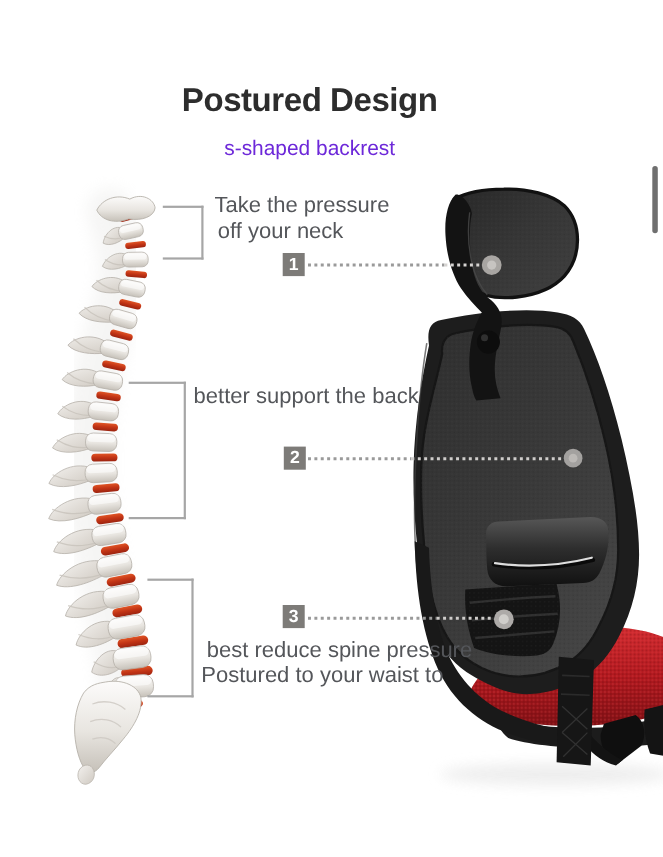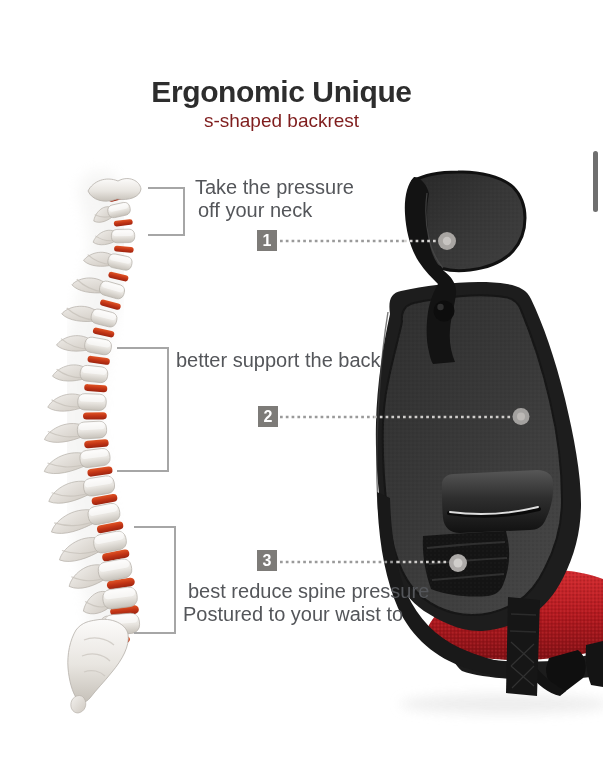--- a/index.html
+++ b/index.html
@@ -1,21 +1,21 @@
 <!DOCTYPE html>
 <html><head>
 <meta charset="utf-8">
 <style>
   html,body{margin:0;padding:0;background:#ffffff;}
   .stage{position:relative;width:603px;height:779px;background:#ffffff;overflow:hidden;
          font-family:"Liberation Sans",sans-serif;}
   .scene{position:absolute;left:0;top:0;}
   .header{position:absolute;left:0;top:76px;width:563px;text-align:center;}
   .title{font-size:30px;font-weight:700;letter-spacing:-0.4px;color:#2d2d2d;line-height:32px;}
-  .subtitle{font-size:19px;color:#7f1d1d;line-height:24px;margin-top:1px;}
+  .subtitle{font-size:19px;color:#6d28d9;line-height:24px;margin-top:16px;}
   .callout-label{position:absolute;font-size:20px;line-height:23px;color:#54565a;white-space:nowrap;}
   .badge{position:absolute;width:20px;height:21px;background:#7d7b78;color:#fff;
          font-size:16px;font-weight:700;text-align:center;line-height:21px;}
   .bracket{position:absolute;border:2px solid #a6a6a6;border-left:none;}
   .scrollbar-thumb{position:absolute;left:593px;top:151px;width:5.4px;height:61px;
          border-radius:3px;background:#6f6f6f;}
 </style>
 </head>
 <body>
 
@@ -326,21 +326,21 @@
       <path d="M 280,241 H 404" stroke="#9a9a9a" stroke-width="2.7" stroke-dasharray="2.7 3.1"></path>
       <path d="M 404,241 H 437" stroke="#d5d3d1" stroke-width="2.7" stroke-dasharray="2.7 3.1"></path>
       <path d="M 280,417 H 374" stroke="#9a9a9a" stroke-width="2.7" stroke-dasharray="2.7 3.1"></path>
       <path d="M 374,417 H 511" stroke="#cfcdcb" stroke-width="2.7" stroke-dasharray="2.7 3.1"></path>
       <path d="M 280,562 H 397" stroke="#9a9a9a" stroke-width="2.7" stroke-dasharray="2.7 3.1"></path>
       <path d="M 397,562 H 447" stroke="#cfcdcb" stroke-width="2.7" stroke-dasharray="2.7 3.1"></path>
     </g>
   </svg>
 
   <div class="header">
-    <div class="title">Ergonomic Unique</div>
+    <div class="title">Postured Design</div>
     <div class="subtitle">s-shaped backrest</div>
   </div>
 
   <div class="bracket" style="left:148px;top:187px;width:35px;height:45px;"></div>
   <div class="callout-label" style="left:195px;top:176px;">
     <div>Take the pressure</div>
     <div style="text-indent:3px">off your neck</div>
   </div>
   <div class="badge" style="left:257px;top:230px;">1</div>
 

